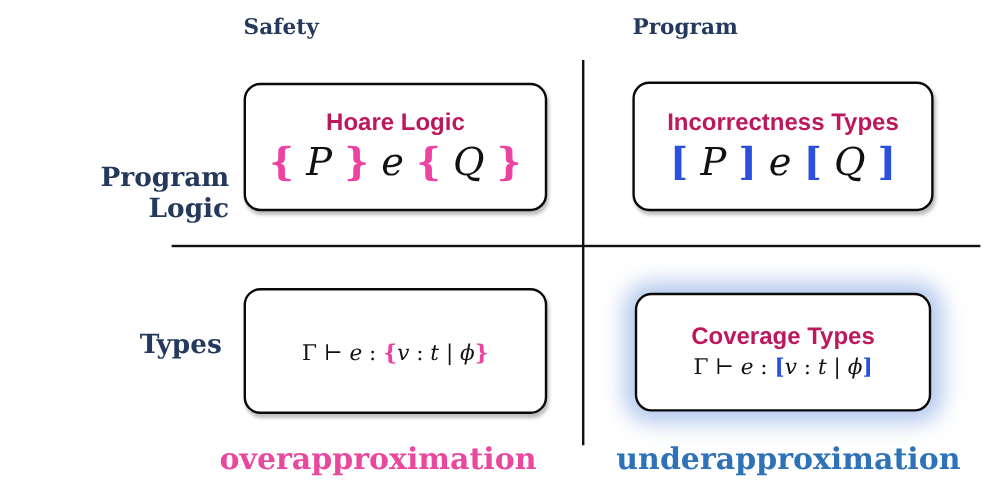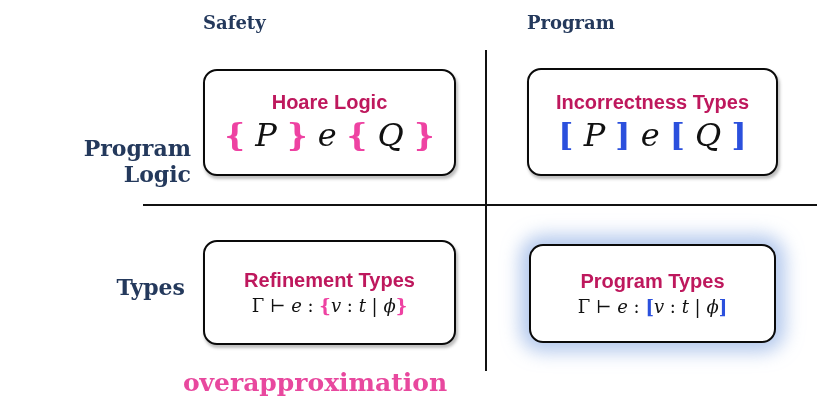--- a/index.html
+++ b/index.html
@@ -72,24 +72,24 @@
     <div class="box-title">Hoare Logic</div>
     <div class="box-formula f-large"><span class="mg">{</span><span class="it"> P </span><span class="mg">}</span><span class="it"> e </span><span class="mg">{</span><span class="it"> Q </span><span class="mg">}</span></div>
   </div>
 
   <div class="qbox" id="box-incorrectness">
     <div class="box-title">Incorrectness Types</div>
     <div class="box-formula f-large"><span class="bl">[</span><span class="it"> P </span><span class="bl">]</span><span class="it"> e </span><span class="bl">[</span><span class="it"> Q </span><span class="bl">]</span></div>
   </div>
 
   <div class="qbox" id="box-refinement">
-    <div class="box-title">Refinement Types</div>
     <div class="box-formula f-small"><span>Γ ⊢ </span><span class="it">e</span><span> : </span><span class="mg">{</span><span class="it">v</span><span> : </span><span class="it">t</span><span> | </span><span class="it">ϕ</span><span class="mg">}</span></div>
   </div>
 
   <div class="qbox" id="box-coverage">
-    <div class="box-title">Program Types</div>
+    <div class="box-title">Coverage Types</div>
     <div class="box-formula f-small"><span>Γ ⊢ </span><span class="it">e</span><span> : </span><span class="bl">[</span><span class="it">v</span><span> : </span><span class="it">t</span><span> | </span><span class="it">ϕ</span><span class="bl">]</span></div>
   </div>
 
   <div class="footer-label" id="f-over">overapproximation</div>
+  <div class="footer-label" id="f-under">underapproximation</div>
 
 </div>
 
 </body></html>

